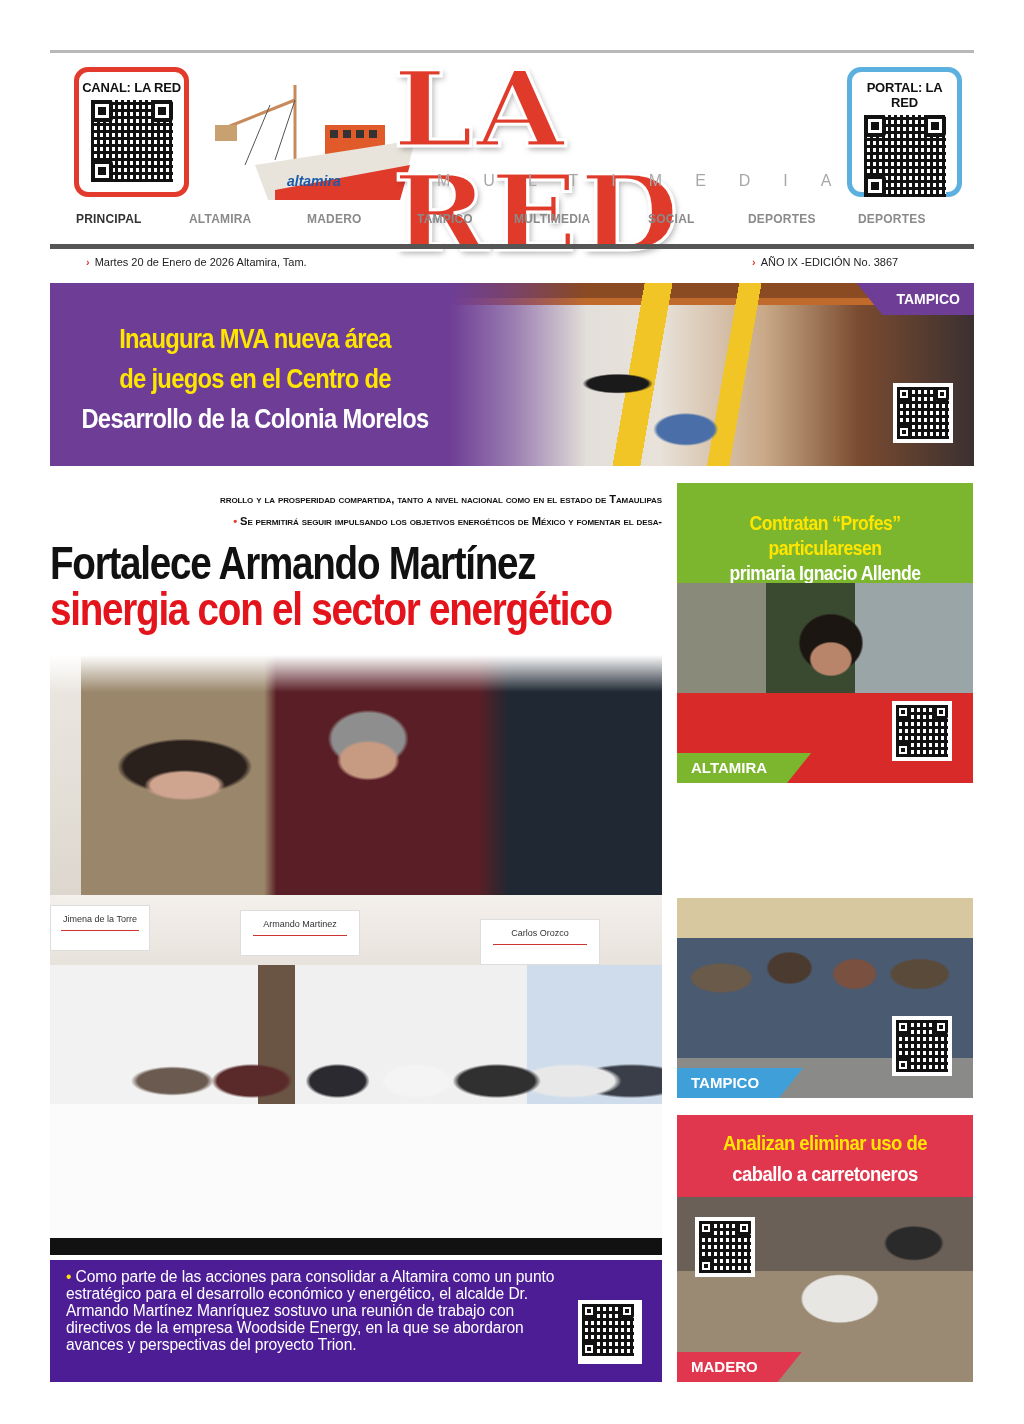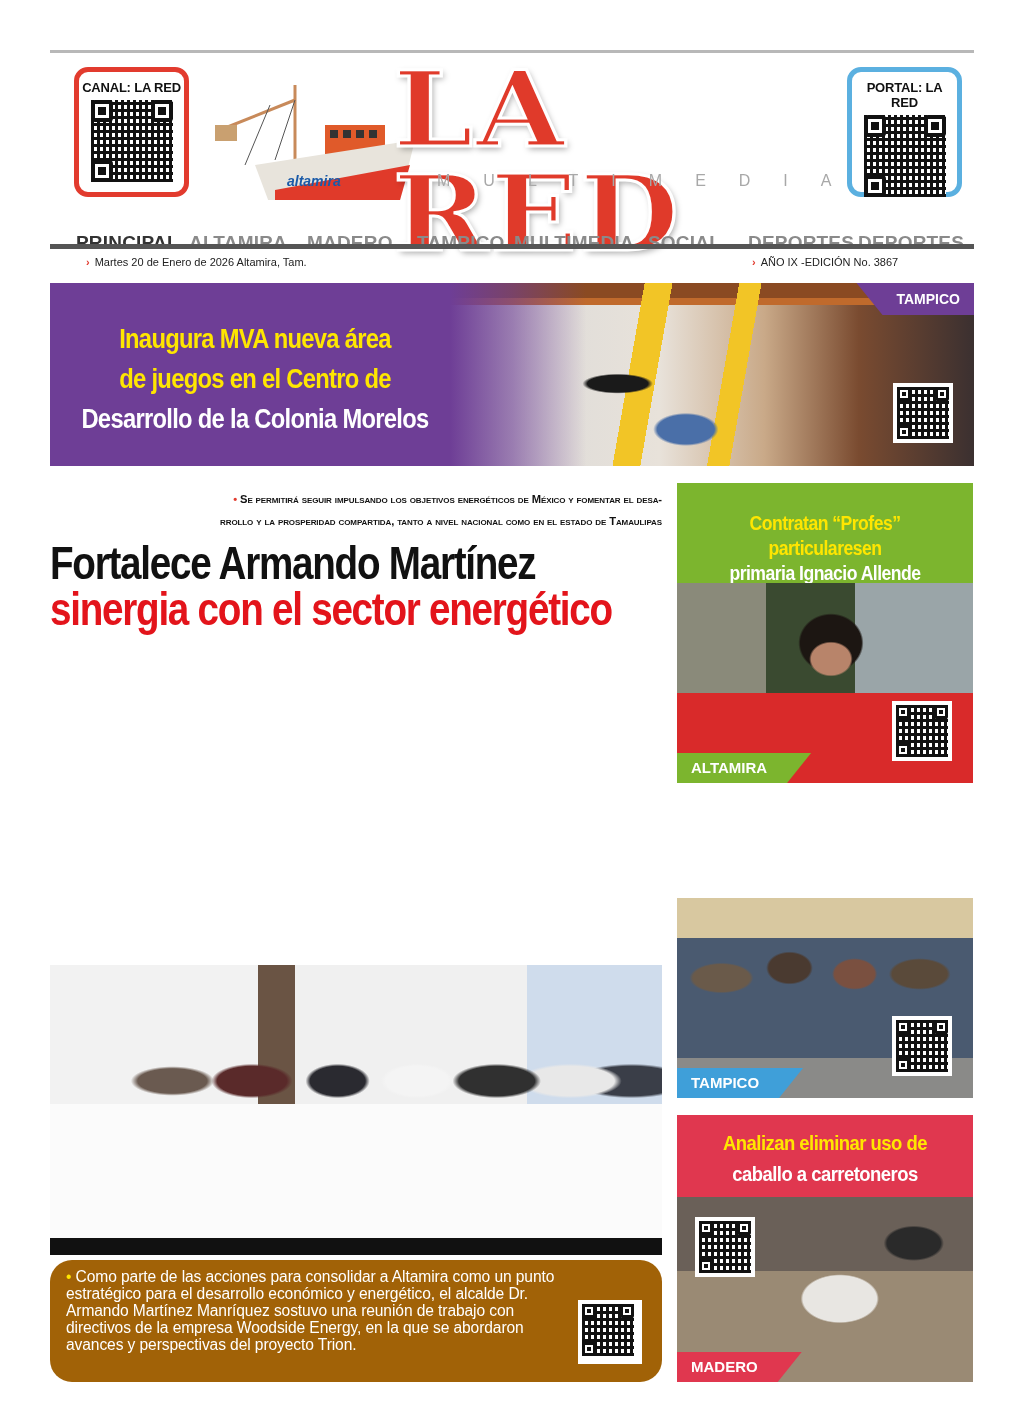--- a/index.html
+++ b/index.html
@@ -27,21 +27,21 @@
 
     
     .logo { position: absolute; left: 215px; top: 60px; width: 600px; height: 140px; }
     .boat { position: absolute; left: 0; top: 20px; width: 200px; height: 120px; }
     .logo-title { position: absolute; left: 178px; top: -2px; font-family: "DejaVu Serif", serif; font-weight: 900; font-size: 104px; line-height: 1; color: #e03a2a; letter-spacing: 2px;
       -webkit-text-stroke: 3px #ffffff; text-shadow: 0 0 0 #fff, 2px 3px 6px rgba(0,0,0,0.35); transform: scaleX(1.1); transform-origin: left; }
     .logo-sub { position: absolute; left: 222px; top: 112px; font-family: "Liberation Sans", sans-serif; font-size: 16px; color: #a8a8a8; letter-spacing: 33px; }
 
     
     .nav { position: absolute; left: 50px; top: 212px; width: 924px; height: 24px; }
-    .nav-item { position: absolute; top: 0; font-family: "Liberation Sans", sans-serif; font-weight: 700; font-size: 19px; color: #8a8a8a; text-decoration: none; letter-spacing: 0.2px; margin-top: 20px; }
+    .nav-item { position: absolute; top: 0; font-family: "Liberation Sans", sans-serif; font-weight: 700; font-size: 12px; color: #8a8a8a; text-decoration: none; letter-spacing: 0.2px; }
     .nav-item.active { color: #333; }
     .nav-rule { position: absolute; left: 50px; top: 244px; width: 924px; height: 5px; background: #555; }
 
     .meta-row { position: absolute; left: 50px; top: 256px; width: 924px; height: 16px; font-size: 11px; color: #222; }
     .meta-left { position: absolute; left: 36px; top: 0; }
     .meta-right { position: absolute; left: 702px; top: 0; }
     .chev { color: #e23b2e; font-weight: 700; margin-right: 5px; font-size: 11px; }
 
     
     .banner { position: absolute; left: 50px; top: 283px; width: 924px; height: 183px; background: #6e3e96; overflow: hidden; }
@@ -90,21 +90,21 @@
         linear-gradient(180deg, transparent 0 48%, #fbfbfb 48% 94%, #111 94%),
         radial-gradient(ellipse at 20% 40%, #6a5a50 0 5%, transparent 6%),
         radial-gradient(ellipse at 33% 40%, #5a2a2a 0 6%, transparent 7%),
         radial-gradient(ellipse at 47% 40%, #2a2a30 0 6%, transparent 7%),
         radial-gradient(ellipse at 60% 40%, #f4f4f4 0 6%, transparent 7%),
         radial-gradient(ellipse at 73% 40%, #303030 0 6%, transparent 7%),
         radial-gradient(ellipse at 85% 40%, #e8e8e8 0 6%, transparent 7%),
         radial-gradient(ellipse at 95% 40%, #3a3e48 0 6%, transparent 7%),
         linear-gradient(90deg, #f2f2f2 0 34%, #6a5444 34% 40%, #f0f0f0 40% 78%, #cfdcec 78% 100%);
     }
-    .caption-box { position: absolute; left: 50px; top: 1260px; width: 612px; height: 122px; background: #a16207; border-radius: 22px; }
+    .caption-box { position: absolute; left: 50px; top: 1260px; width: 612px; height: 122px; background: #4c1d95; }
     .caption-text { position: absolute; left: 16px; top: 8px; width: 500px; font-family: "Liberation Sans", sans-serif; font-size: 15.6px; line-height: 17px; color: #fff; font-weight: 400; letter-spacing: -0.1px; }
     .caption-text .bullet { color: #ffe600; }
 
     
     .card { position: absolute; left: 677px; width: 296px; overflow: hidden; }
     .card-head { width: 100%; text-align: center; font-family: "Liberation Sans", sans-serif; font-weight: 700; font-size: 20px; line-height: 25px; letter-spacing: -0.6px; padding-top: 28px; }
     .card-head span { display: block; transform: scaleX(0.88); }
     .card-photo { position: absolute; left: 0; width: 296px; }
     .card-tag { position: absolute; left: 0; bottom: 0; height: 30px; padding: 0 44px 0 14px; color: #fff; font-weight: 700; font-size: 15px; line-height: 30px; clip-path: polygon(0 0, 100% 0, calc(100% - 24px) 100%, 0 100%); }
 
@@ -216,30 +216,35 @@
   <div class="mini-qr" style="left:843px; top:100px;">
     <div class="qr-code">
       <span class="finder f1"></span>
       <span class="finder f2"></span>
       <span class="finder f3"></span>
     </div>
   </div>
 </div>
 
 <div class="kicker">
+  <div>rrollo y la prosperidad compartida, tanto a nivel nacional como en el estado de Tamaulipas</div>
   <div><span class="dot">• </span><span>Se permitirá seguir impulsando los objetivos energéticos de México y fomentar el desa-</span></div>
-  <div>rrollo y la prosperidad compartida, tanto a nivel nacional como en el estado de Tamaulipas</div>
 </div>
 
 <div class="headline">
   <div class="l1">Fortalece Armando Martínez</div>
   <div class="l2">sinergia con el sector energético</div>
 </div>
 
 <div class="main-photo">
+  <div class="photo-a">
+    <div class="nameplate" style="left:0; top:250px; width:100px; height:46px;">Jimena de la Torre</div>
+    <div class="nameplate" style="left:190px; top:255px; width:120px; height:46px;">Armando Martinez</div>
+    <div class="nameplate" style="left:430px; top:264px; width:120px; height:46px;">Carlos Orozco</div>
+  </div>
   <div class="photo-b"></div>
 </div>
 
 <div class="caption-box">
   <div class="caption-text">
     <span class="bullet">• </span><span>Como parte de las acciones para consolidar a Altamira como un punto estratégico para el desarrollo económico y energético, el alcalde Dr. Armando Martínez Manríquez sostuvo una reunión de trabajo con directivos de la empresa Woodside Energy, en la que se abordaron avances y perspectivas del proyecto Trion.</span>
   </div>
   <div class="mini-qr" style="left:528px; top:40px; width:64px; height:64px;">
     <div class="qr-code">
       <span class="finder f1"></span>

